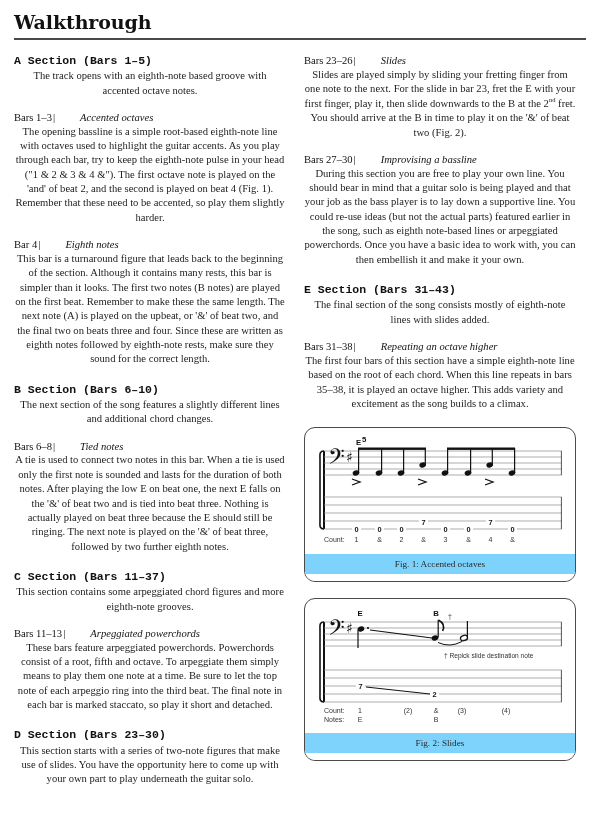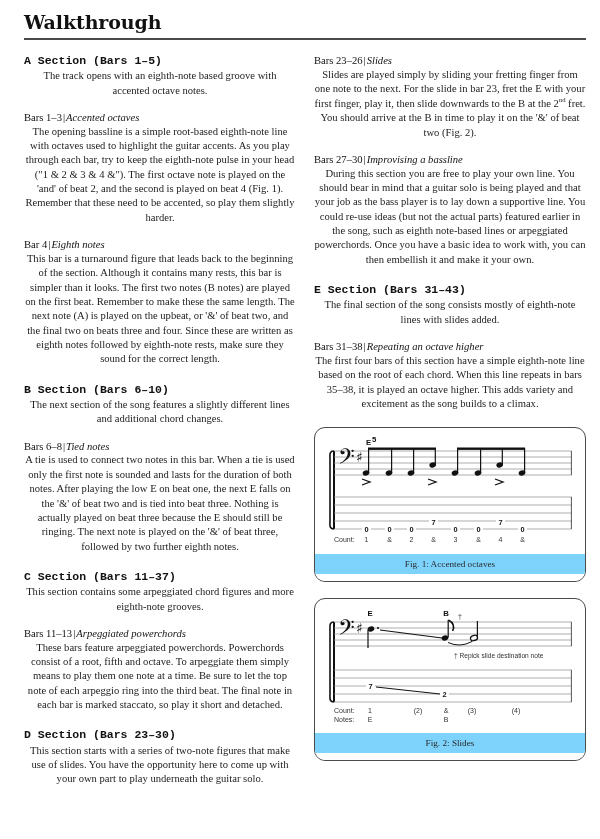--- a/index.html
+++ b/index.html
@@ -4,21 +4,21 @@
 <style>
   * { box-sizing: border-box; }
   html, body { margin:0; padding:0; }
   body {
     width:600px; height:839px;
     background:#ffffff;
     font-family:"Liberation Serif", serif;
     color:#1b1b1b;
     overflow:hidden;
   }
-  .page { width:600px; height:839px; padding:8px 14px 0 24px; position:relative; }
+  .page { width:600px; height:839px; padding:8px 14px 0 14px; position:relative; }
 
   
   .page-title {
     font-family:"DejaVu Serif", serif;
     font-size:19px;
     font-weight:700;
     letter-spacing:-0.1px;
     color:#111;
     line-height:1.1;
     margin:4px 0 5px 0;
@@ -51,21 +51,21 @@
     text-align:center;
   }
   .sub-head {
     font-size:10.6px;
     line-height:1.3;
     margin:13px 0 0 0;
     color:#111;
   }
   .sub-head .lbl { font-weight:400; }
   .sub-head .sep { font-weight:400; padding:0 1px; }
-  .sub-head .ital { font-style:italic; }
+  .sub-head .ital { font-style:italic;margin-left:24px; }
   .tight { margin-top:0; }
   sup { font-size:0.62em; vertical-align:super; }
 
   
   .figbox {
     border:1.3px solid #4b4b4b;
     border-radius:11px;
     background:#fff;
     overflow:hidden;
     margin-top:16px;

